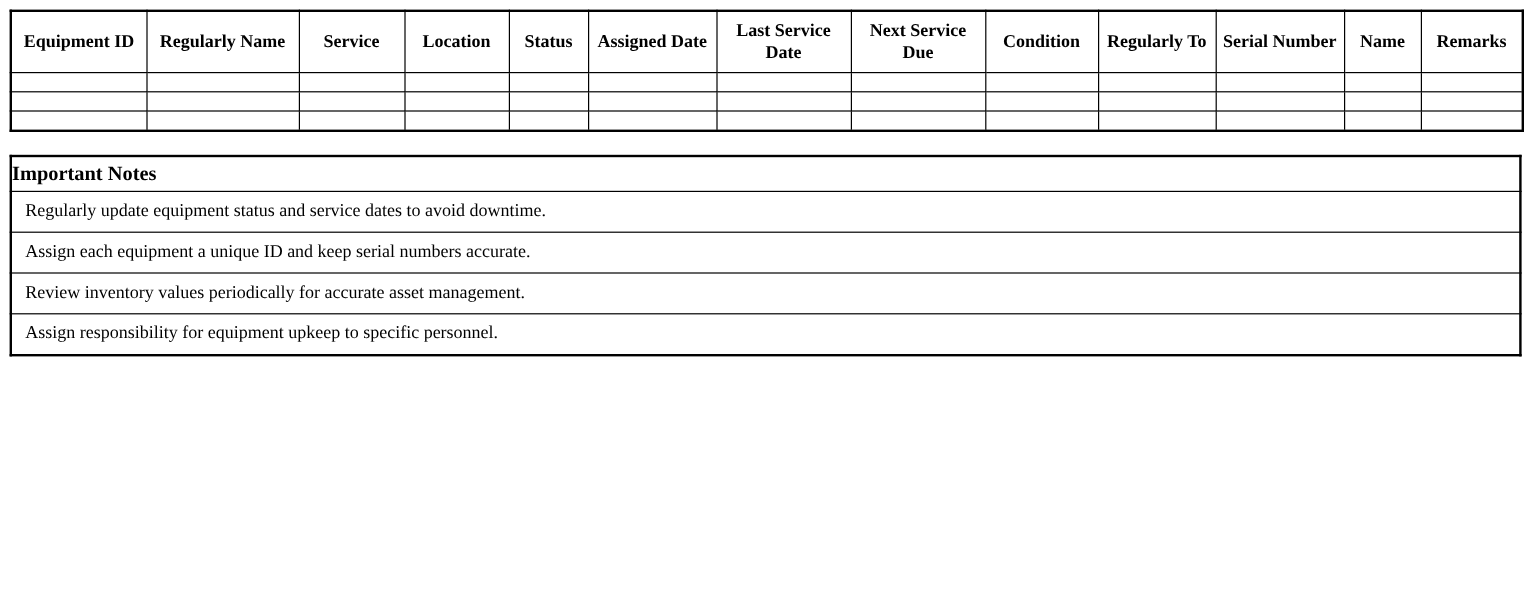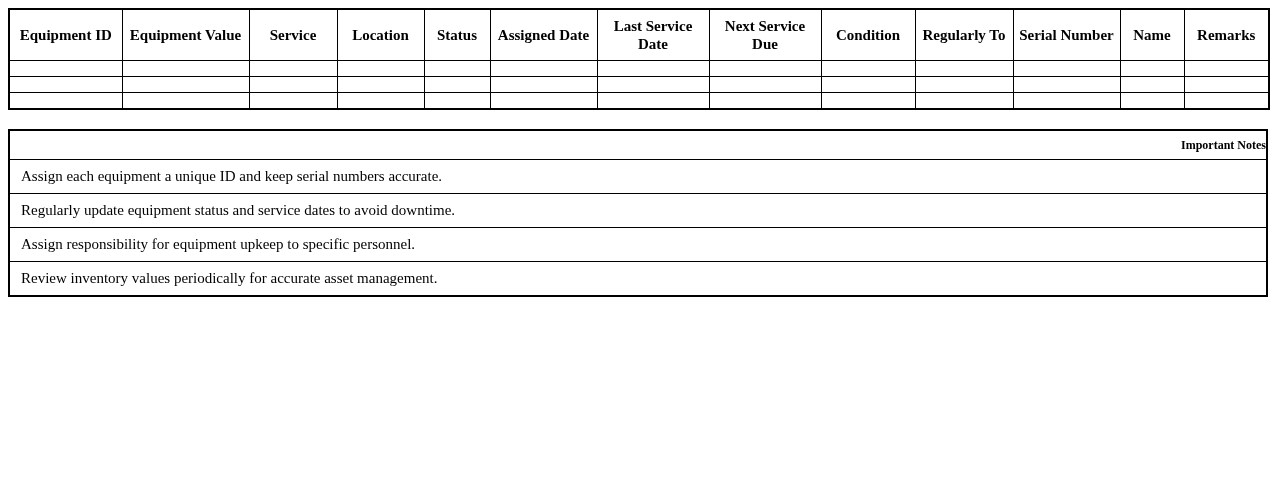--- a/index.html
+++ b/index.html
@@ -43,22 +43,22 @@
     height: 15px;
     padding: 0;
   }
   .notes-table {
     margin-top: 19px;
     border: 2px solid #000000;
   }
   .notes-table th {
     border: 1px solid #000000;
     font-weight: bold;
-    font-size: 12px;
-    text-align: right;
+    font-size: 17px;
+    text-align: left;
     vertical-align: middle;
     height: 28px;
     padding: 0;
   }
   .notes-table td {
     border: 1px solid #000000;
     font-size: 15px;
     text-align: left;
     vertical-align: middle;
     height: 33px;
@@ -82,21 +82,21 @@
         <col style="width:112px">
         <col style="width:94px">
       <col style="width:98px">
         <col style="width:107px">
         <col style="width:64px">
       <col style="width:85px">
     </colgroup>
     <thead>
       <tr>
         <th>Equipment ID</th>
-        <th>Equipment Value</th>
+        <th>Regularly Name</th>
         <th>Service</th>
         <th>Location</th>
         <th>Status</th>
         <th>Assigned Date</th>
         <th>Last Service Date</th>
         <th>Next Service Due</th>
         <th>Condition</th>
         <th>Regularly To</th>
         <th>Serial Number</th>
         <th>Name</th>
@@ -153,27 +153,27 @@
   </table>
 
   <table class="notes-table">
     <thead>
       <tr>
         <th>Important Notes</th>
       </tr>
     </thead>
     <tbody>
       <tr>
+        <td>Regularly update equipment status and service dates to avoid downtime.</td>
+      </tr>
+      <tr>
         <td>Assign each equipment a unique ID and keep serial numbers accurate.</td>
       </tr>
       <tr>
-        <td>Regularly update equipment status and service dates to avoid downtime.</td>
+        <td>Review inventory values periodically for accurate asset management.</td>
       </tr>
       <tr>
         <td>Assign responsibility for equipment upkeep to specific personnel.</td>
-      </tr>
-      <tr>
-        <td>Review inventory values periodically for accurate asset management.</td>
       </tr>
     </tbody>
   </table>
 
 </div>
 
 </body></html>

